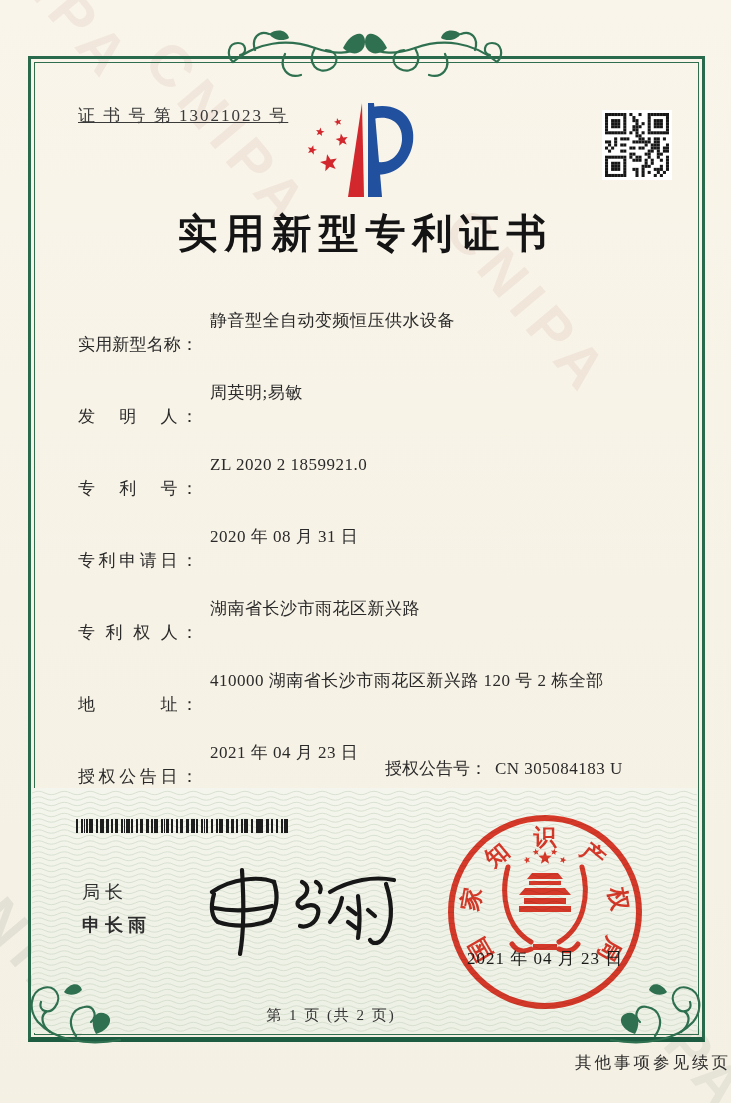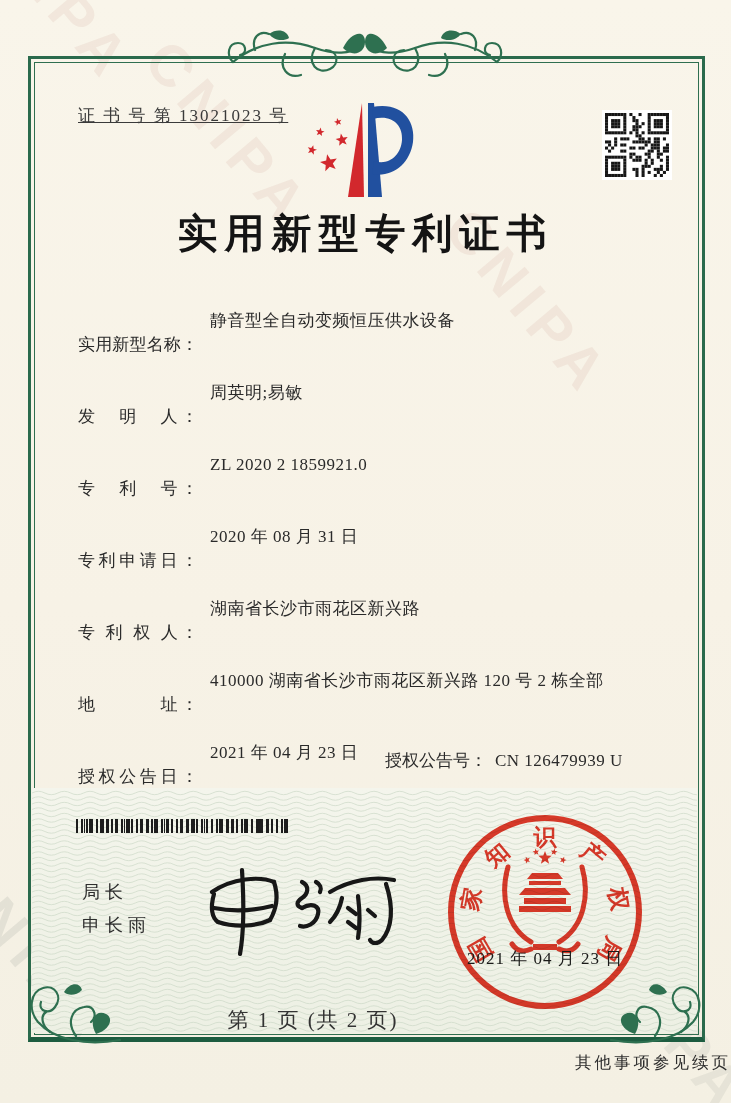--- a/index.html
+++ b/index.html
@@ -39,48 +39,48 @@
   .qr svg{width:100%;height:100%;display:block;}
   .logo{position:absolute;left:302px;top:100px;width:116px;height:100px;z-index:4;}
   .logo svg{display:block;}
   .title{position:absolute;left:0;right:0;top:206px;text-align:center;
          font-size:40px;font-weight:bold;letter-spacing:7px;color:#141414;z-index:4;}
   
   .fields{position:absolute;left:78px;top:308px;width:580px;z-index:4;font-size:17px;color:#2a2a2a;}
   .frow{display:flex;line-height:25px;margin-bottom:23px;position:relative;}
   .flabel{flex:none;width:120px;text-align:justify;text-align-last:justify;margin-top:24px;}
   .fvalue{margin-left:12px;letter-spacing:.5px;white-space:nowrap;}
-  .grant2{position:absolute;left:307px;top:8px;display:flex;}
+  .grant2{position:absolute;left:307px;top:16px;display:flex;}
   .grant2 .fvalue{margin-left:8px;}
   
   .body-text{position:absolute;left:78px;top:631px;width:578px;z-index:4;
              font-size:16px;line-height:1.78;text-align:justify;color:#242424;}
   .body-text p{margin:0;text-indent:2.1em;}
   
   .barcode{position:absolute;left:76px;top:819px;width:214px;height:14px;z-index:5;
     background:
       repeating-linear-gradient(90deg,#1d1d1d 0 2px,transparent 2px 5px),
       repeating-linear-gradient(90deg,#1d1d1d 0 1px,transparent 1px 8px),
       repeating-linear-gradient(90deg,#1d1d1d 0 2px,transparent 2px 13px);}
   .sig-title{position:absolute;left:82px;top:880px;font-size:18px;letter-spacing:5px;color:#2e2e2e;z-index:5;}
-  .sig-name{position:absolute;left:82px;top:913px;font-size:18px;letter-spacing:5px;color:#2e2e2e;z-index:5;}
+  .sig-name{position:absolute;left:82px;top:913px;font-size:18px;letter-spacing:5px;color:#2e2e2e;z-index:5;font-weight:bold;}
   .signature{position:absolute;left:198px;top:852px;width:205px;height:108px;z-index:5;}
   .signature svg{display:block;}
   
   .seal{position:absolute;left:448px;top:815px;width:194px;height:194px;z-index:5;mix-blend-mode:multiply;}
   .seal-ring{position:absolute;left:0;top:0;right:0;bottom:0;border:6px solid #e23b2c;border-radius:50%;}
   .seal-char{position:absolute;left:50%;top:50%;width:26px;height:26px;margin:-13px 0 0 -13px;
              display:flex;align-items:center;justify-content:center;
              font-size:23px;font-weight:bold;color:#e23b2c;}
   .emblem{position:absolute;left:49px;top:30px;width:96px;height:112px;}
   .seal-date{position:absolute;left:-12px;right:-12px;top:132px;text-align:center;
              font-size:17px;letter-spacing:1px;color:#1b1b1b;mix-blend-mode:normal;}
   
-  .page-info{position:absolute;left:26px;width:574px;top:1006px;text-align:center;
-             font-size:21px;letter-spacing:2px;color:#333;z-index:5;}
+  .page-info{position:absolute;left:44px;width:574px;top:1006px;text-align:center;
+             font-size:15px;letter-spacing:2px;color:#333;z-index:5;}
   .note{position:absolute;left:0;right:0;top:1052px;text-align:right;
         font-size:16.5px;letter-spacing:3px;color:#2c2c2c;z-index:4;padding-left:40px;}
   .green-stroke{stroke:#2e7050;fill:none;stroke-width:2.2;stroke-linecap:round;}
   .green-fill{fill:#2e7050;}
 </style>
 </head>
 <body>
 
 <div class="page">
 
@@ -432,21 +432,21 @@
     </div>
     <div class="frow">
       <span class="flabel">地　　　址：</span>
       <span class="fvalue">410000 湖南省长沙市雨花区新兴路 120 号 2 栋全部</span>
     </div>
     <div class="frow">
       <span class="flabel">授权公告日：</span>
       <span class="fvalue">2021 年 04 月 23 日</span>
       <span class="grant2">
         <span>授权公告号：</span>
-        <span class="fvalue">CN 126479939 U</span>
+        <span class="fvalue">CN 305084183 U</span>
       </span>
     </div>
   </div>
 
 
   <div class="barcode"></div>
 
   <div class="sig-title">局长</div>
   <div class="sig-name">申长雨</div>
 

